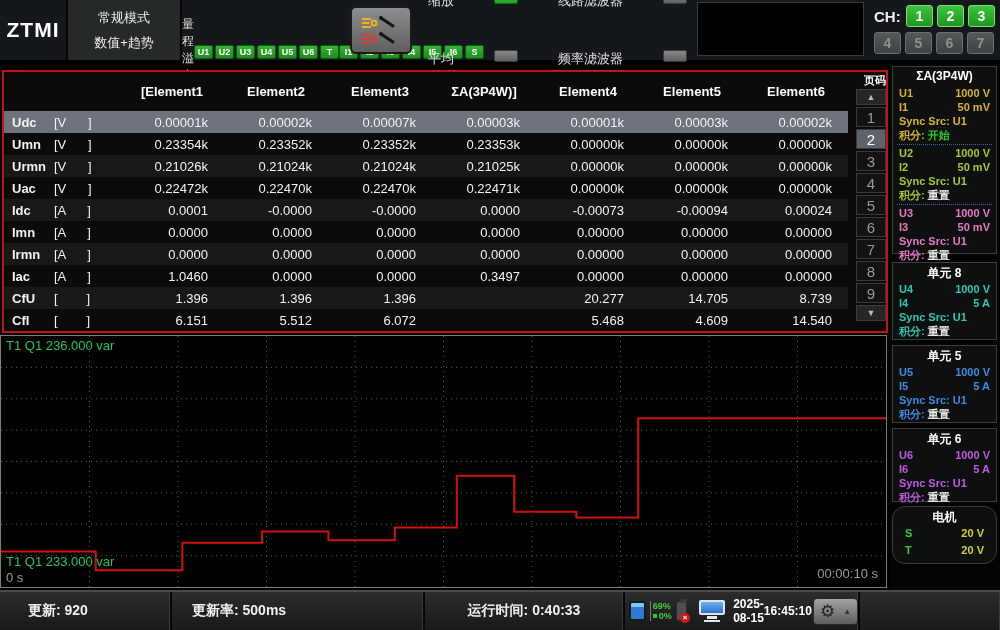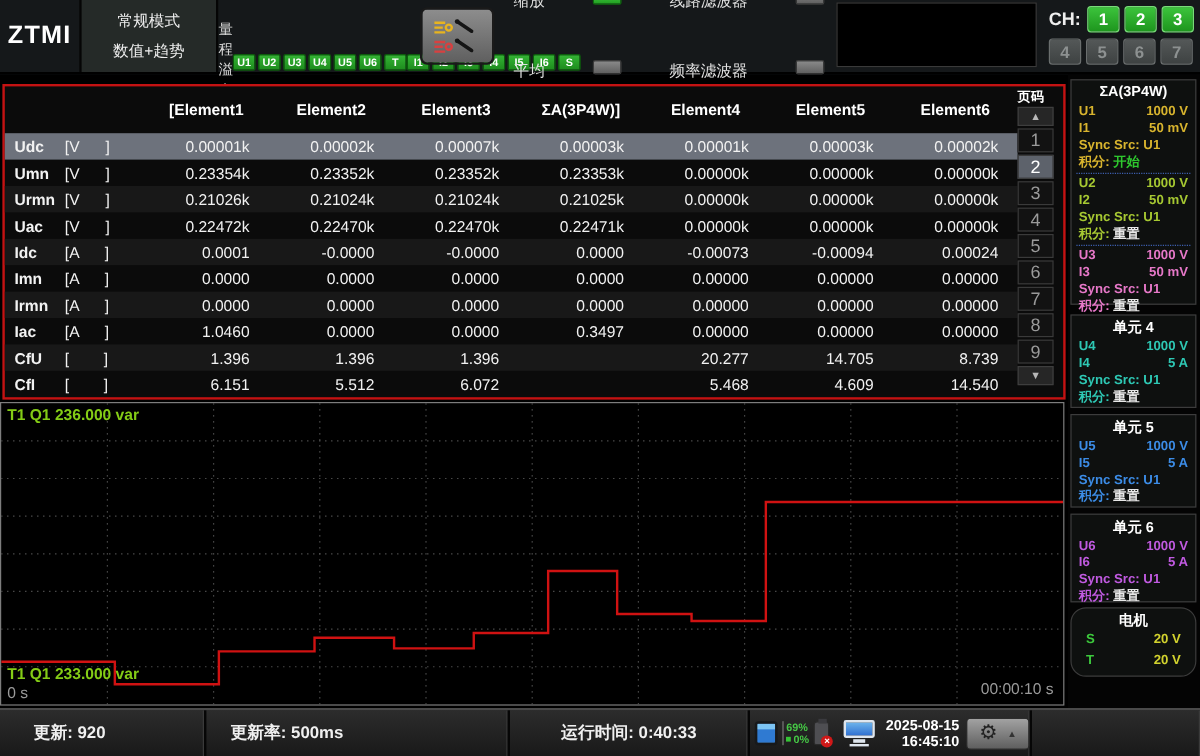--- a/index.html
+++ b/index.html
@@ -45,33 +45,33 @@
   .t-main { width:844px; display:flex; flex-direction:column; }
   .t-head { height:39px; display:flex; align-items:center; font-size:13px; font-weight:bold; color:#fff; }
   .t-head .hc { width:104px; text-align:center; }
   .t-head .corner { width:116px; }
   .t-row { height:22px; display:flex; align-items:center; font-size:13px; color:#f2f2f2; }
   .t-row:nth-child(odd) { background:#181818; }
   .t-row.sel { background:#6d727c; }
   .t-name { width:50px; padding-left:8px; font-weight:bold; }
   .t-unit { width:66px; white-space:pre; }
   .t-val { width:104px; text-align:right; padding-right:16px; }
-  .pages-col { width:38px; display:flex; flex-direction:column; align-items:flex-start; padding-top:1px; }
+  .pages-col { width:38px; display:flex; flex-direction:column; align-items:flex-end; padding-top:1px; }
   .pg-label { font-size:11px; font-weight:bold; color:#fff; height:15px; }
   .pg-arrow { width:30px; height:16px; margin:1px 0; background:#262626; border:1px solid #3e3e3e;
               color:#b8b8b8; font-size:9px; display:flex; align-items:center; justify-content:center; }
   .pg-btn { width:30px; height:20px; margin:1px 0; background:#121212; border:1px solid #3a3a3a;
             color:#9a9a9a; font-size:15px; display:flex; align-items:center; justify-content:center; }
   .pg-btn.active { background:#5d626b; color:#fff; }
 
   
   .chart { position:absolute; left:0; top:335px; width:887px; height:253px;
            background:#000; border:1px solid #7d7d7d; }
   .chart svg { position:absolute; left:0; top:0; }
-  .c-label { position:absolute; font-size:13px; font-weight:bold; color:#84cc16; }
+  .c-label { position:absolute; font-size:13px; font-weight:normal; color:#22c55e; }
   .c-label.top { left:5px; top:2px; }
   .c-label.bottom { left:5px; top:218px; }
   .c-axis { position:absolute; font-size:13px; color:#9a9a9a; }
   .c-axis.left { left:5px; top:234px; }
   .c-axis.right { right:8px; top:230px; }
 
   
   .sidebar { position:absolute; left:890px; top:62px; width:110px; height:528px; background:#040404; }
   .sb-block { position:absolute; left:2px; width:105px; background:#0e100f; border:1px solid #3c3c3c;
               padding:2px 4px 0 4px; font-size:11px; font-weight:bold; }
@@ -107,21 +107,21 @@
   .usb-icon { position:relative; width:15px; height:20px; background:#4e4e52; border-radius:3px 3px 2px 2px;
               border:1px solid #2a2a2a; }
   .usb-icon:before { content:""; position:absolute; left:3px; top:-3px; width:7px; height:4px; background:#3a3a3e; }
   .usb-badge { position:absolute; right:-4px; bottom:-3px; width:10px; height:10px; border-radius:50%;
                background:#d01818; color:#fff; font-size:8px; font-weight:bold; line-height:10px; text-align:center; }
   .mon-icon { width:26px; height:22px; margin-left:8px; position:relative; }
   .mon-icon .scr { width:26px; height:15px; background:linear-gradient(#6db4ec,#2f6fd0);
                    border:2px solid #dfe6ee; border-radius:2px; }
   .mon-icon .std { width:10px; height:3px; background:#dfe6ee; margin:1px auto 0; }
   .mon-icon .base { width:16px; height:2px; background:#dfe6ee; margin:1px auto 0; }
-  .dt-col { display:flex; flex-direction:column; align-items:flex-end; font-size:12px; line-height:14px;
+  .dt-col { display:flex; flex-direction:row; align-items:center; font-size:12px; line-height:14px;
             color:#fff; margin-left:4px; width:74px; }
   .gear-btn { width:62px; height:27px; margin-left:2px; border-radius:4px;
               background:linear-gradient(#a2a2a2,#5e5e5e); border:1px solid #2a2a2a;
               display:flex; align-items:center; justify-content:center; gap:8px;
               color:#222; font-size:17px; }
   .gear-btn .tri { font-size:8px; color:#333; }
 </style>
 </head>
 <body>
 
@@ -415,21 +415,21 @@
             <span>50 mV</span>
           </div>
           <div class="sb-sync">Sync Src: U1</div>
           <div class="sb-integ">
             <span>积分:</span>
             <span style="color: rgb(232, 232, 232);">重置</span>
           </div>
         </div>
       </div>
       <div class="sb-block sb-b1">
-        <div class="sb-title">单元 4</div>
+        <div class="sb-title">单元 8</div>
         <div class="sb-group" style="color: rgb(46, 200, 180);">
           <div class="sb-line">
             <span>U4</span>
             <span>1000 V</span>
           </div>
           <div class="sb-line">
             <span>I4</span>
             <span>5 A</span>
           </div>
           <div class="sb-sync">Sync Src: U1</div>

